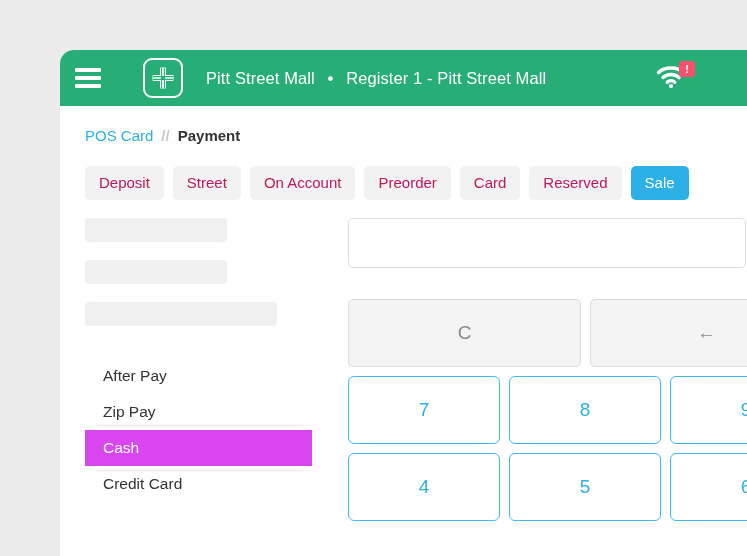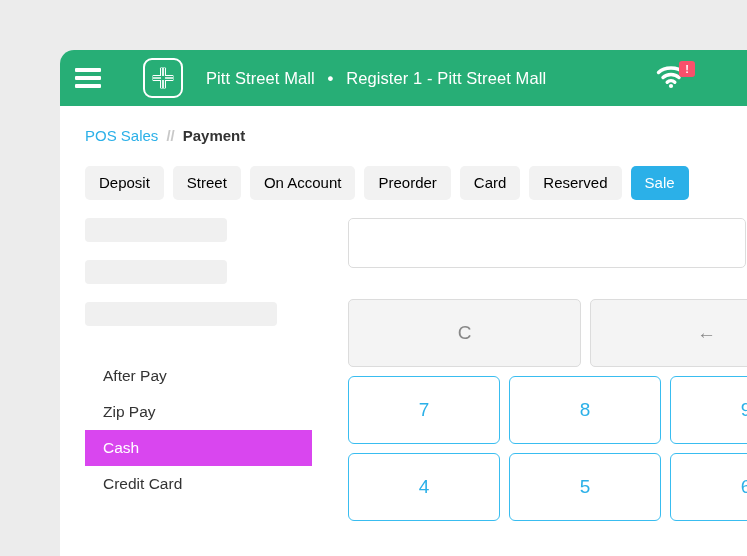--- a/index.html
+++ b/index.html
@@ -120,21 +120,21 @@
     margin: 22px 0 0 25px;
     display: flex;
     gap: 9px;
   }
   .tab-button {
     height: 34px;
     padding: 0 14px;
     border: none;
     border-radius: 5px;
     background: #f2f2f2;
-    color: #000000;
+    color: #be185d;
     font-family: "Liberation Sans", sans-serif;
     font-size: 15px;
     line-height: 34px;
     cursor: pointer;
     white-space: nowrap;
   }
   .tab-button.active {
     background: #2bb0e8;
     color: #ffffff;
   }
@@ -263,21 +263,21 @@
           <path d="M8 14.5 C12 10.5, 20 10.5, 24 14.5"></path>
           <path d="M12.2 19.3 C14.3 17.2, 17.7 17.2, 19.8 19.3"></path>
         </g>
         <circle cx="16" cy="23" r="2.1" fill="#ffffff"></circle>
       </svg>
       <div id="wifi-alert-badge">!</div>
     </div>
   </div>
 
   <div id="breadcrumb">
-    <span id="breadcrumb-link">POS Sales</span>
+    <span id="breadcrumb-link">POS Card</span>
     <span id="breadcrumb-separator">//</span>
     <span id="breadcrumb-current">Payment</span>
   </div>
 
   <div id="sale-type-tabs">
     <button class="tab-button">Deposit</button>
     <button class="tab-button">Street</button>
     <button class="tab-button">On Account</button>
     <button class="tab-button">Preorder</button>
     <button class="tab-button">Card</button>

